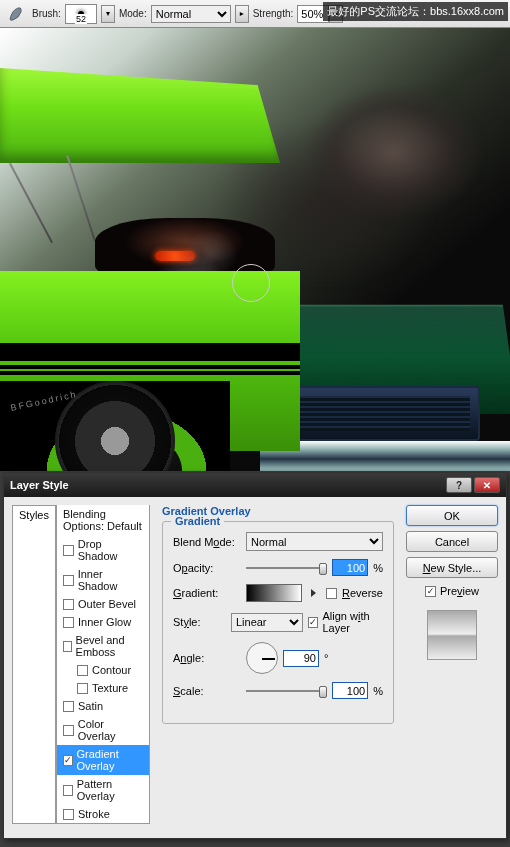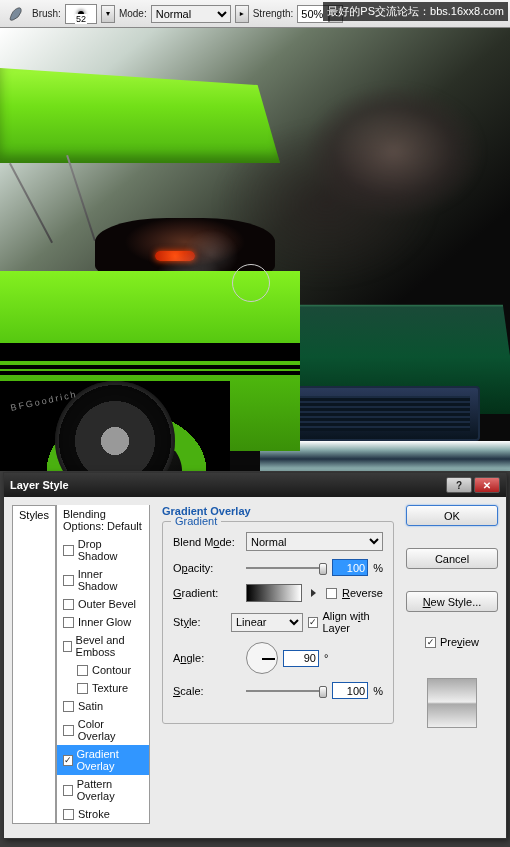--- a/index.html
+++ b/index.html
@@ -48,34 +48,34 @@
 .styles-col{width:138px;display:flex;flex-direction:row}
 .styles-col .hdr{border:1px solid #999;background:#fff;padding:3px 6px;font-size:11px}
 .styles-list{border:1px solid #999;border-top:none;background:#fff;flex:1}
 .style-item{padding:3px 6px;display:flex;align-items:center;gap:4px;font-size:11px;color:#111;cursor:default}
 .style-item.sub{padding-left:20px}
 .style-item.active{background:#3196ff;color:#fff}
 .cb{width:11px;height:11px;border:1px solid #777;background:#fff;display:inline-flex;align-items:center;justify-content:center;font-size:9px;color:#222}
 .center-col{flex:1;padding:0 4px}
 .grp-title{color:#1a5aad;font-weight:bold;font-size:11px;margin-bottom:4px}
 .fieldset{border:1px solid #b0b0b0;border-radius:3px;padding:10px 10px 16px 10px;position:relative}
-.fieldset .legend{position:absolute;top:-7px;left:8px;background:#ebebeb;padding:0 4px;color:#1a5aad;font-weight:normal;font-size:11px}
+.fieldset .legend{position:absolute;top:-7px;left:8px;background:#ebebeb;padding:0 4px;color:#1a5aad;font-weight:bold;font-size:11px}
 .row{display:flex;align-items:center;margin-bottom:8px;gap:5px}
 .row .rlbl{width:68px;text-align:left;font-size:11px}
 .row select{flex:1;height:19px}
 .row input[type=text]{width:36px;height:17px;border:1px solid #1a5aad;background:#fff;text-align:right;padding-right:2px;font-size:11px;color:#000}
 .row input[type=text].sel{background:#3196ff;color:#fff}
 .slider{flex:1;height:16px;position:relative}
 .slider .track{position:absolute;left:0;right:0;top:7px;height:2px;background:#888}
 .slider .thumb{position:absolute;top:3px;width:8px;height:12px;background:linear-gradient(#fff,#bbb);border:1px solid #666;border-radius:2px}
 .grad-prev{flex:1;height:18px;border:1px solid #666;background:linear-gradient(90deg,#000,#fff);position:relative}
 .grad-prev::after{content:"";position:absolute;right:-15px;top:4px;border-left:5px solid #333;border-top:4px solid transparent;border-bottom:4px solid transparent}
 .angle-ctrl{width:32px;height:32px;border:1px solid #888;border-radius:50%;background:#f5f5f5;position:relative}
 .angle-ctrl::after{content:"";position:absolute;left:50%;top:50%;width:13px;height:1.5px;background:#000;transform-origin:0 50%;transform:rotate(0deg)}
-.right-col{width:92px;display:flex;flex-direction:column;gap:22px;align-items:stretch}
+.right-col{width:92px;display:flex;flex-direction:column;gap:5px;align-items:stretch}
 .dlg-btn{height:21px;border:1px solid #888;border-radius:3px;background:linear-gradient(#fcfcfc,#ddd);font-size:11px}
 .dlg-btn.primary{border:1.5px solid #3a7ad0;box-shadow:0 0 2px #6aa6f0}
 .prev-row{display:flex;align-items:center;gap:4px;justify-content:center;margin-top:2px}
 .swatch{width:50px;height:50px;border:1px solid #999;background:linear-gradient(180deg,#aaa,#eee 48%,#aaa 52%,#eee);margin:8px auto 0}
 .u{text-decoration:underline}
 </style>
 </head>
 <body>
 
 <div class="wm">最好的PS交流论坛：bbs.16xx8.com</div>

